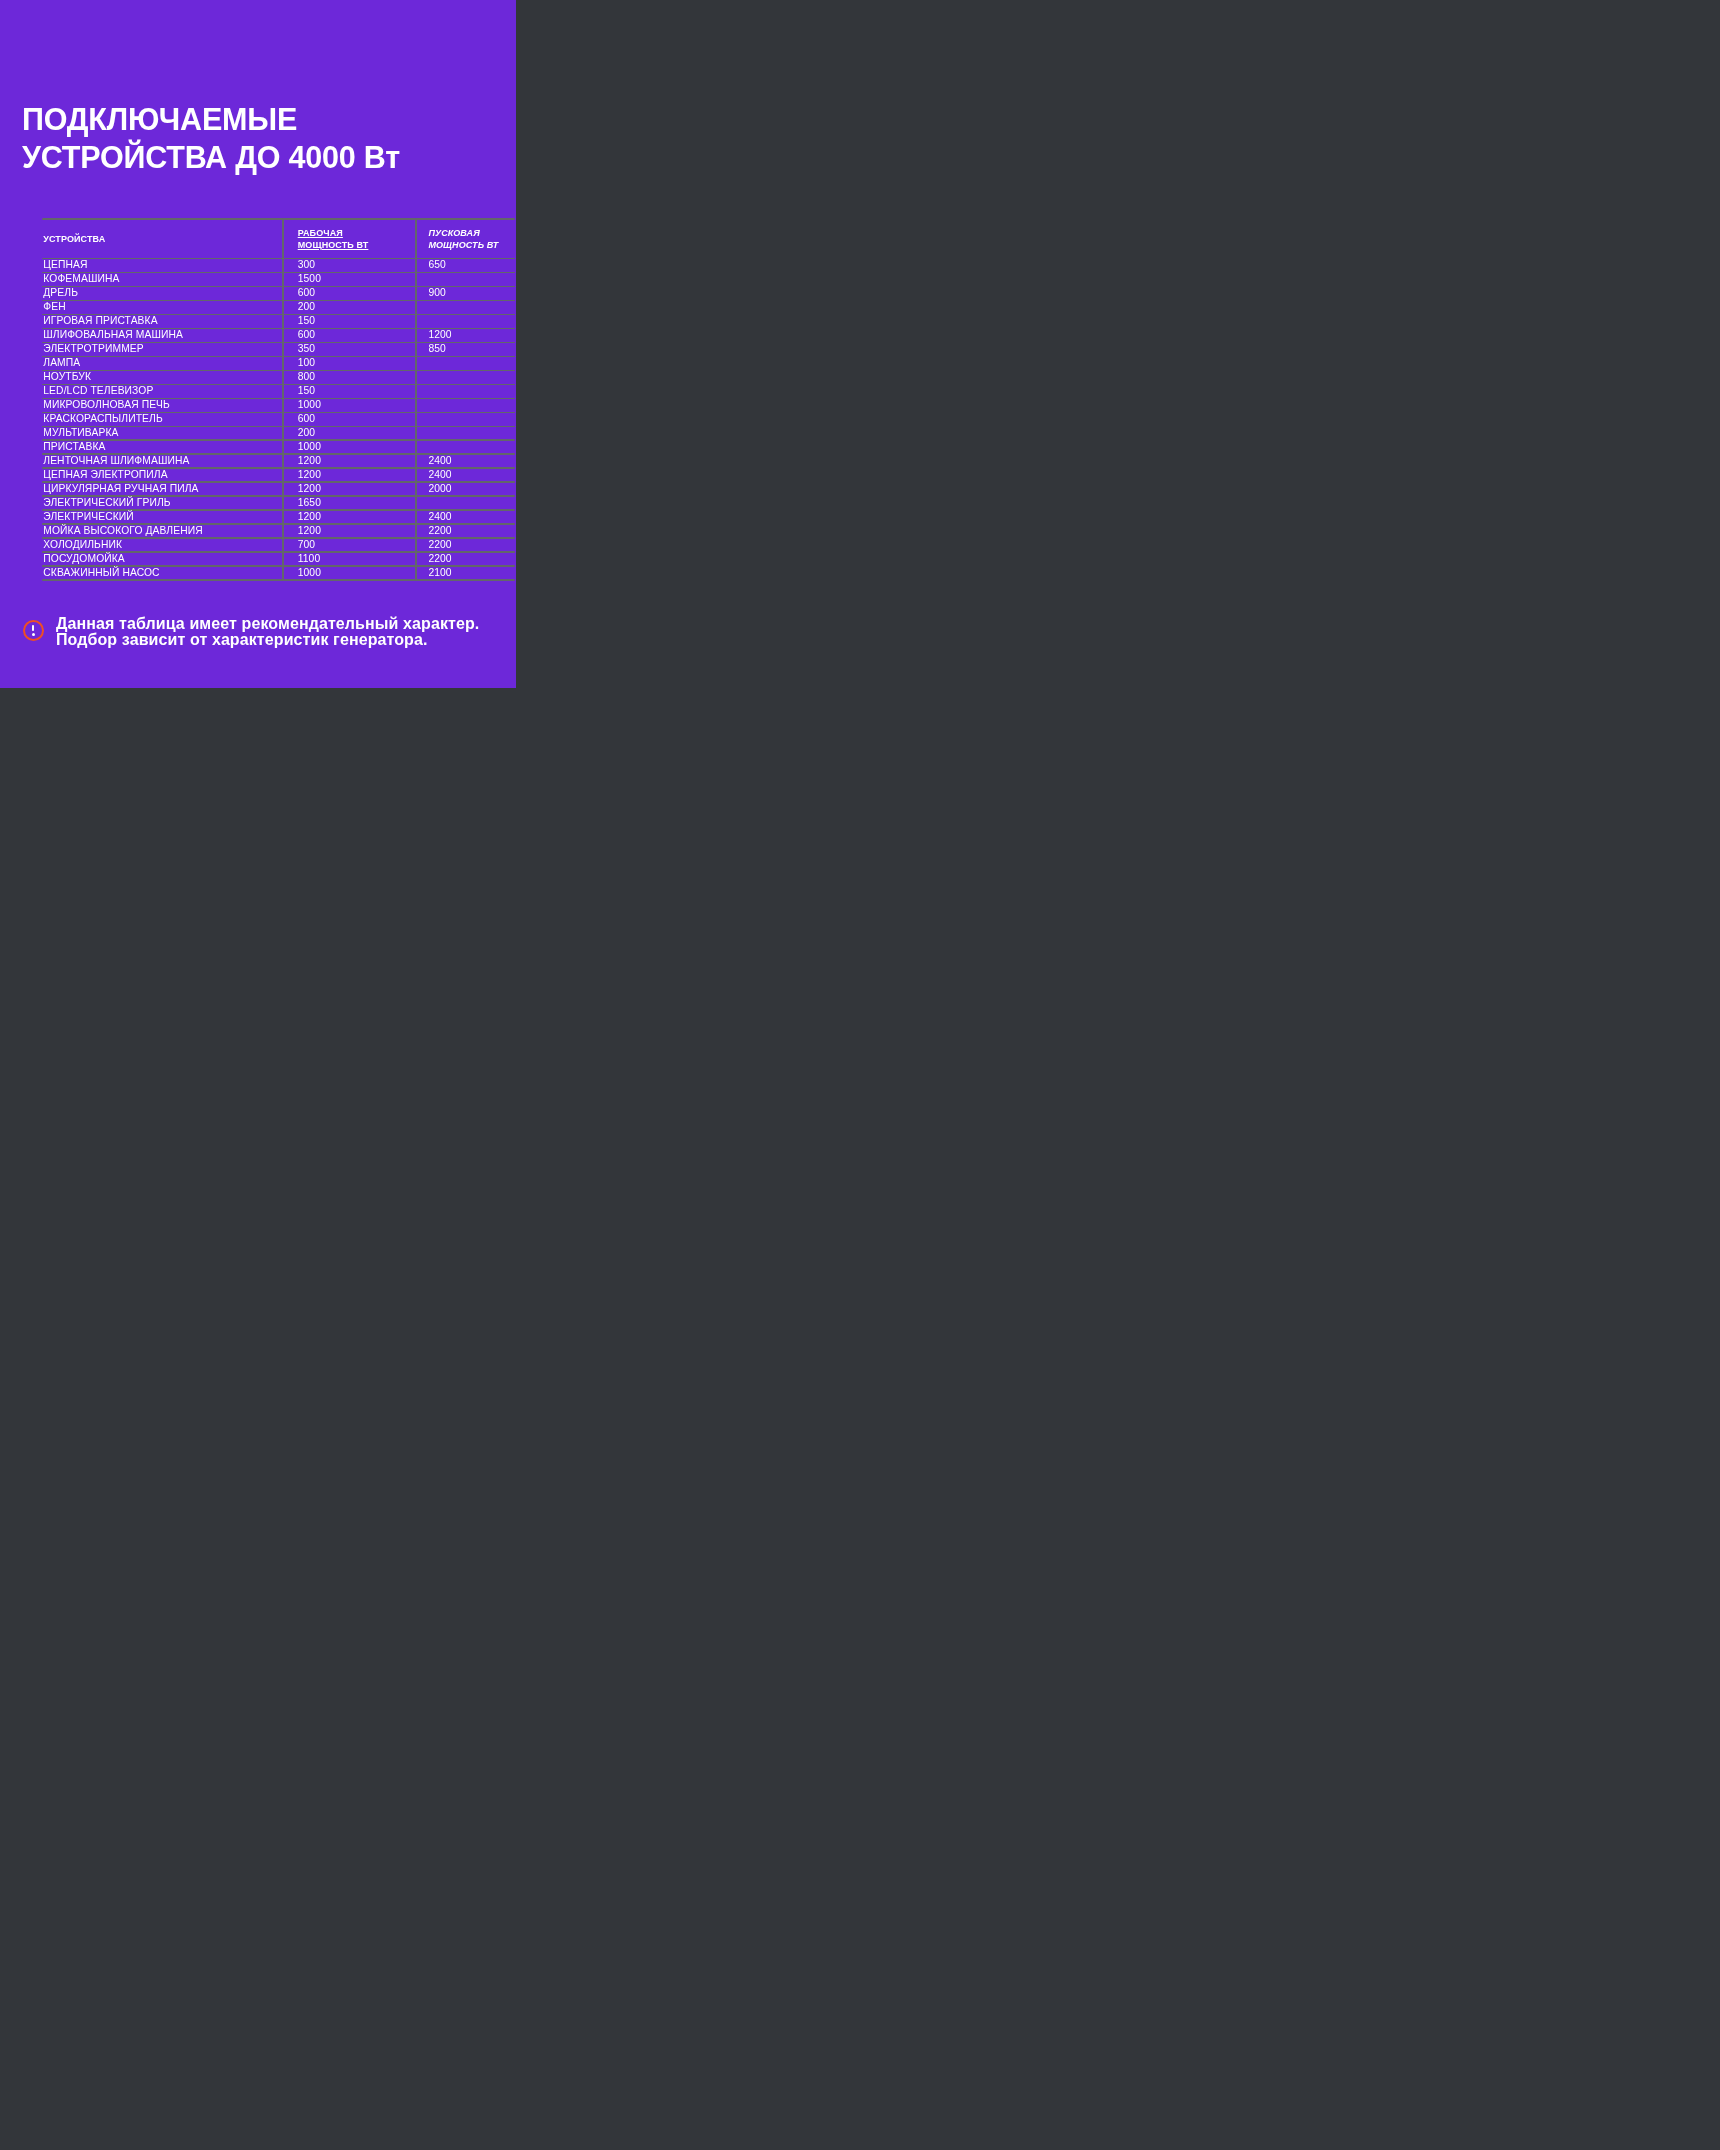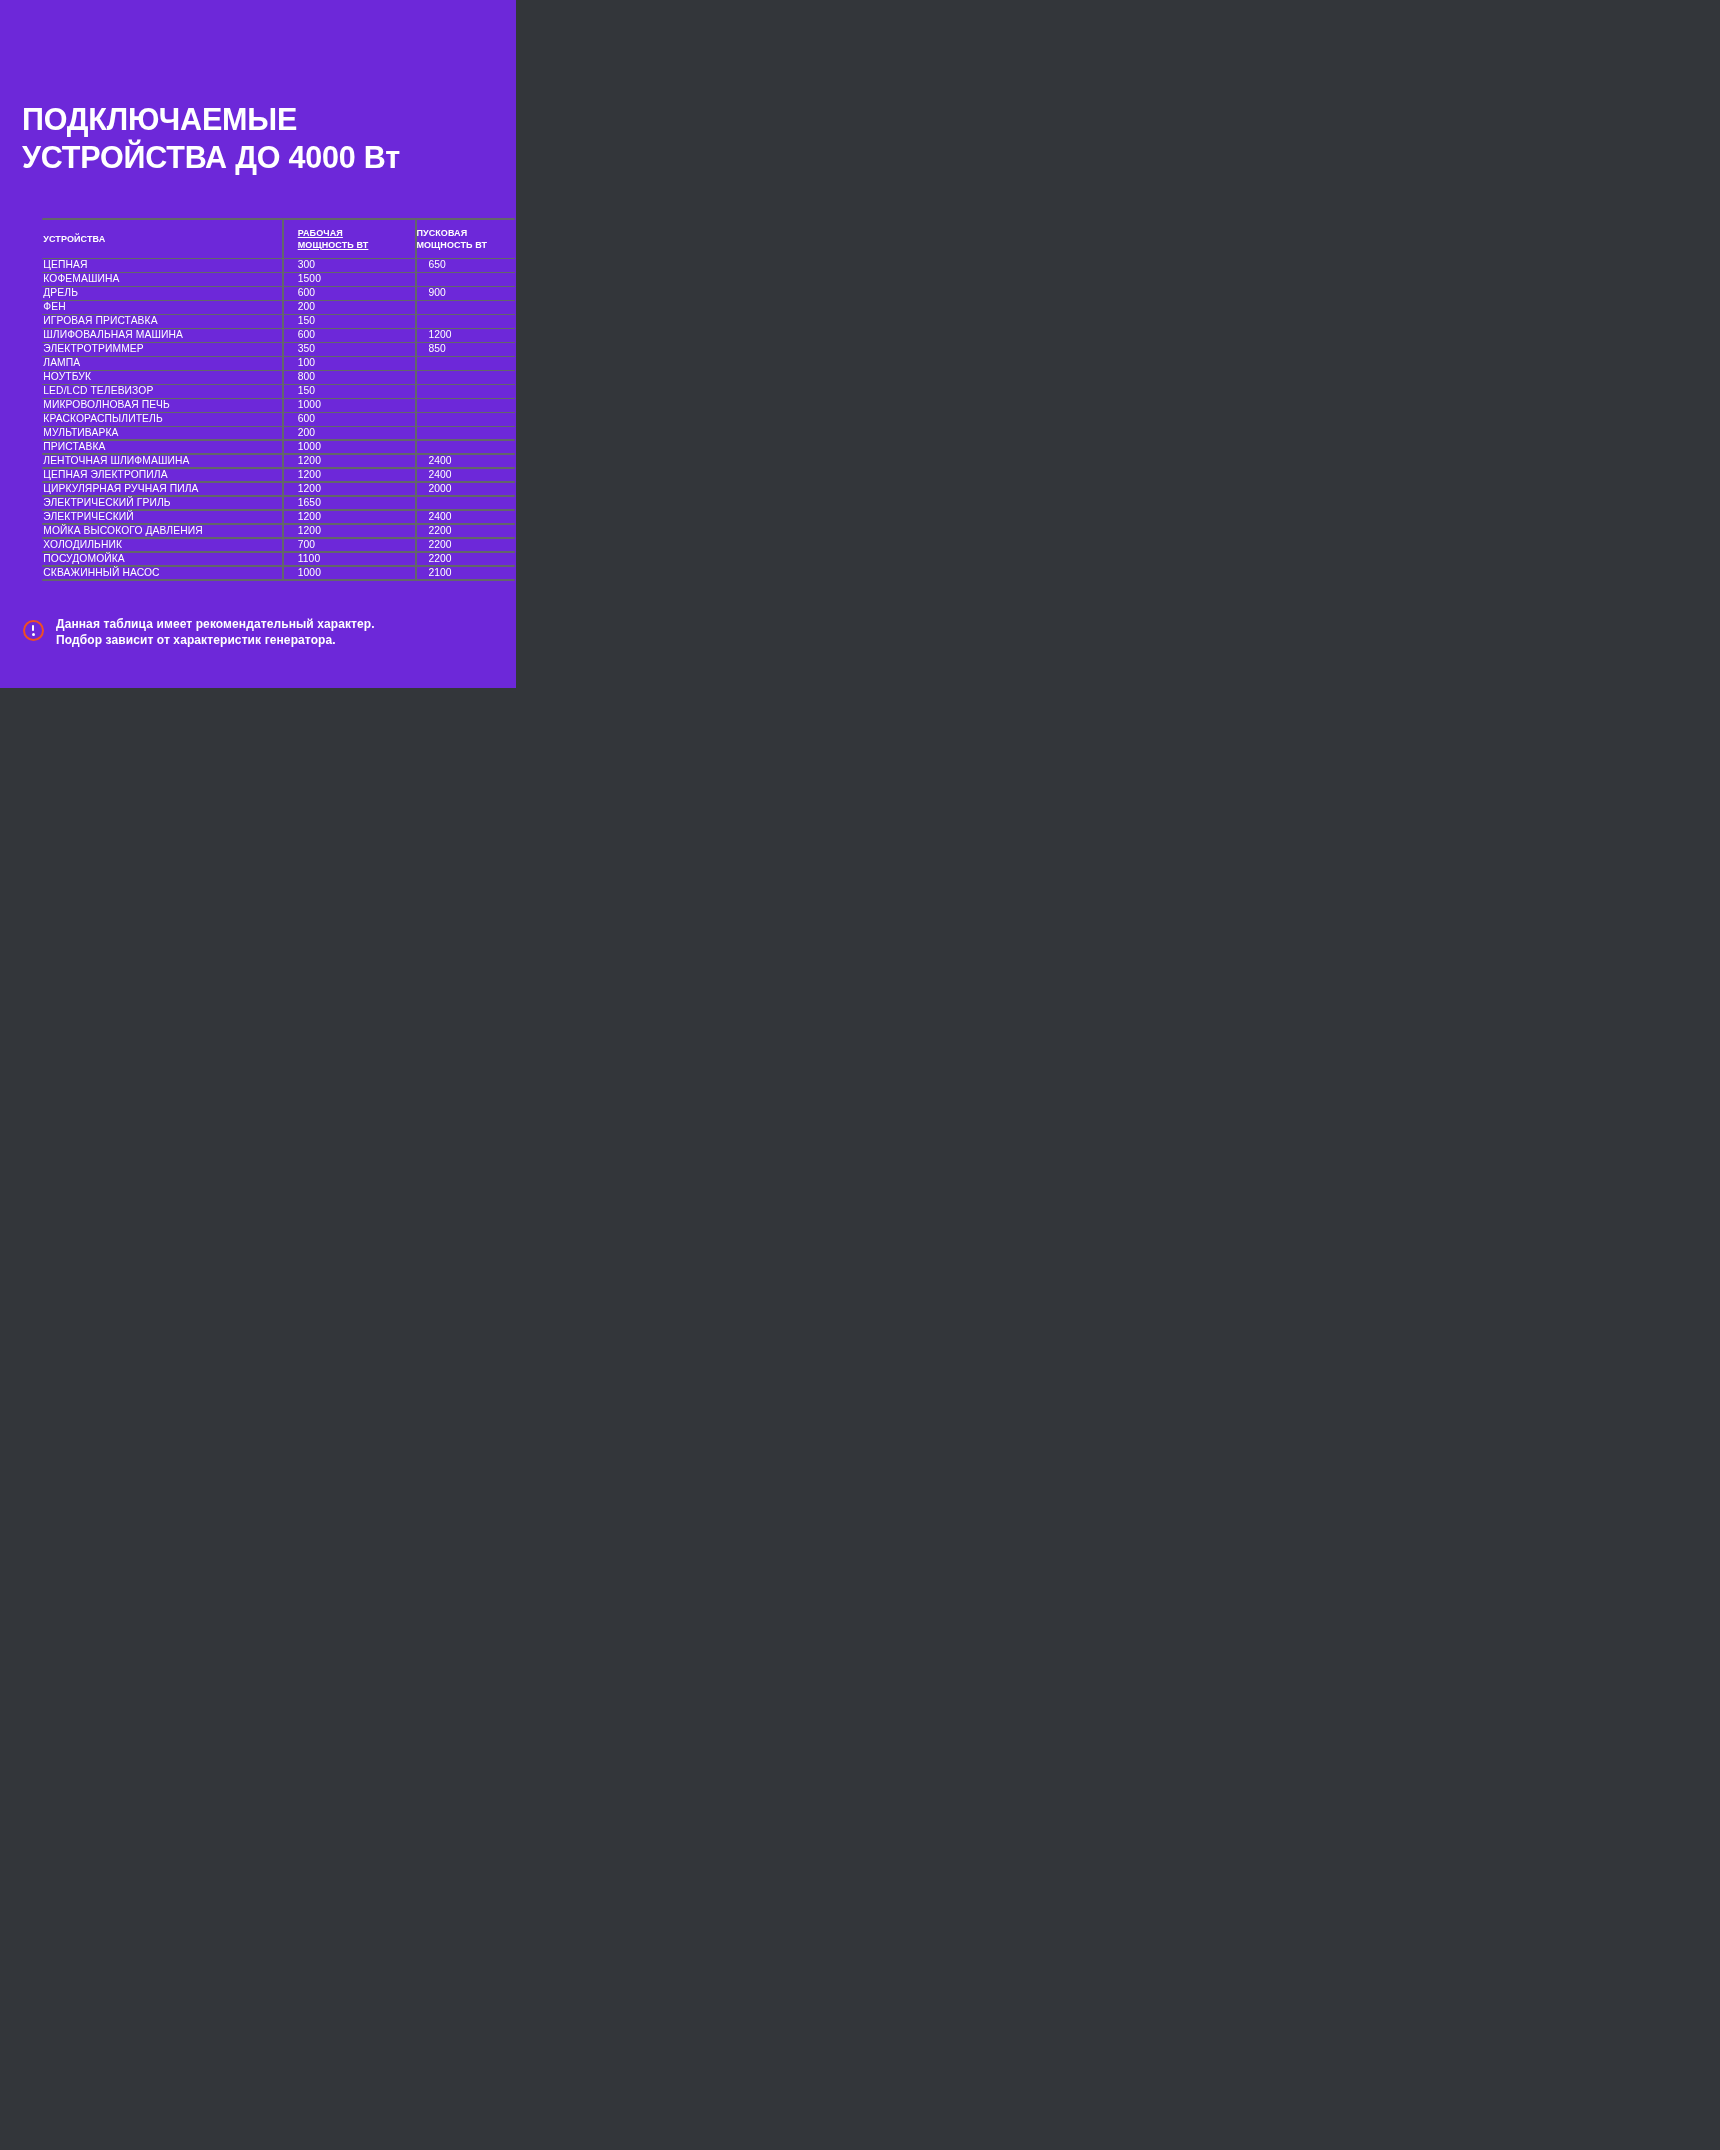--- a/index.html
+++ b/index.html
@@ -33,21 +33,21 @@
   .thead{
     display:grid;grid-template-columns:240px 1.7px 131px 1.7px 98px;
     align-items:center;height:38px;
   }
   .thead .hcell{
     font-size:9px;font-weight:700;line-height:12px;
     letter-spacing:0.1px;white-space:pre-line;
   }
   .thead .c1{padding-left:1.3px;}
   .thead .c2{padding-left:14px;text-decoration:underline;}
-  .thead .c3{padding-left:0;}
+  .thead .c3{padding-left:12px;font-style:italic;}
   .trow{
     display:grid;grid-template-columns:240px 1.7px 131px 1.7px 98px;
     align-items:center;height:12.3px;
   }
   .trow .cell{
     font-size:10.3px;font-weight:400;line-height:1;
     letter-spacing:0.1px;white-space:nowrap;
   }
   .trow .c1{padding-left:1.3px;}
   .trow .c2{padding-left:14px;}
@@ -61,21 +61,21 @@
   .warn-icon .stem{
     position:absolute;left:7.3px;top:2.6px;width:2.2px;height:6.5px;
     border-radius:0.9px;background:#ffffff;
   }
   .warn-icon .dot{
     position:absolute;left:6.9px;top:11.2px;width:3px;height:3px;
     border-radius:50%;background:#ffffff;
   }
   .note{
     position:absolute;left:56px;top:616px;width:430px;
-    font-size:12px;font-weight:700;line-height:16px;
+    font-size:16px;font-weight:700;line-height:16px;
     letter-spacing:0.1px;color:#ffffff;white-space:pre-line;
   }
 </style>
 </head>
 <body>
 
 <div class="page">
 
   <div class="title">ПОДКЛЮЧАЕМЫЕ
 УСТРОЙСТВА ДО 4000 Вт</div>

